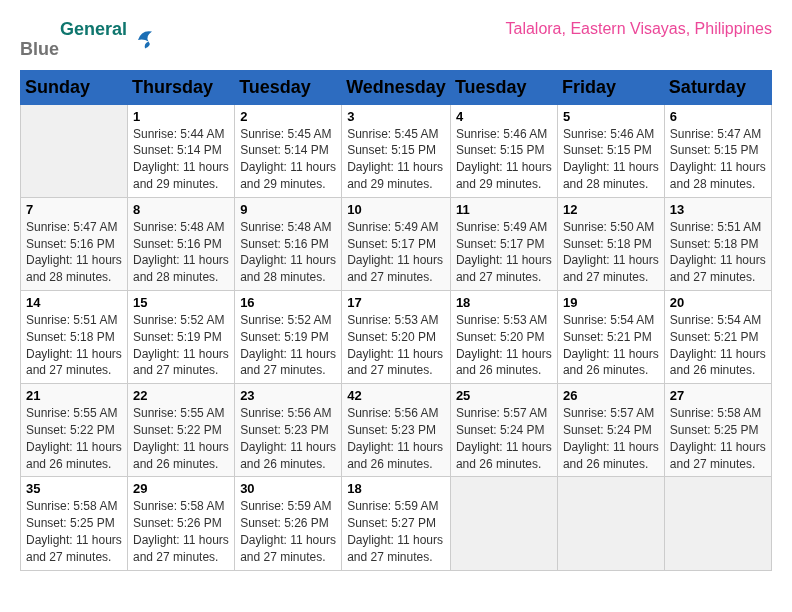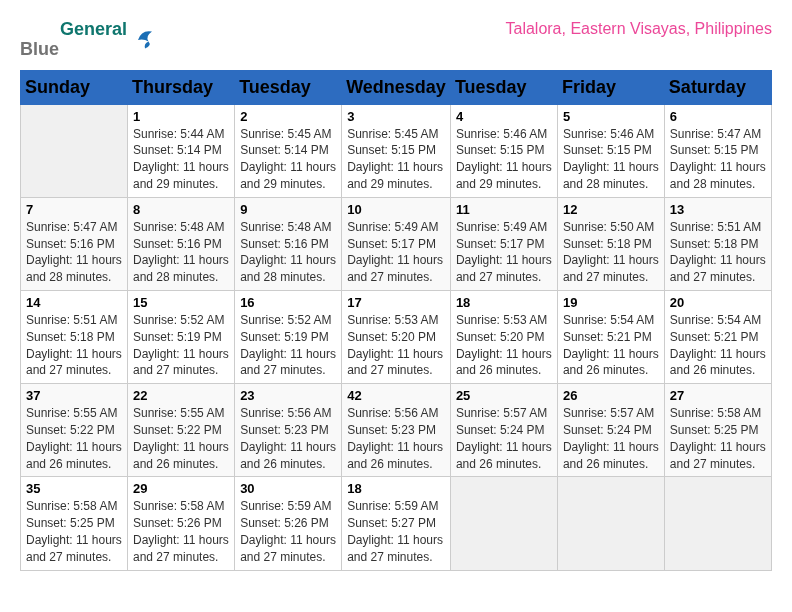--- a/index.html
+++ b/index.html
@@ -203,21 +203,21 @@
         <span class="day-number">19</span>
         <span class="day-info">Sunrise: 5:54 AM<br>Sunset: 5:21 PM<br>Daylight: 11 hours and 26 minutes.</span>
       </td>
         <td>
         <span class="day-number">20</span>
         <span class="day-info">Sunrise: 5:54 AM<br>Sunset: 5:21 PM<br>Daylight: 11 hours and 26 minutes.</span>
       </td>
       </tr>
       <tr>
         <td>
-        <span class="day-number">37</span>
+        <span class="day-number">21</span>
         <span class="day-info">Sunrise: 5:55 AM<br>Sunset: 5:22 PM<br>Daylight: 11 hours and 26 minutes.</span>
       </td>
         <td>
         <span class="day-number">22</span>
         <span class="day-info">Sunrise: 5:55 AM<br>Sunset: 5:22 PM<br>Daylight: 11 hours and 26 minutes.</span>
       </td>
         <td>
         <span class="day-number">23</span>
         <span class="day-info">Sunrise: 5:56 AM<br>Sunset: 5:23 PM<br>Daylight: 11 hours and 26 minutes.</span>
       </td>

